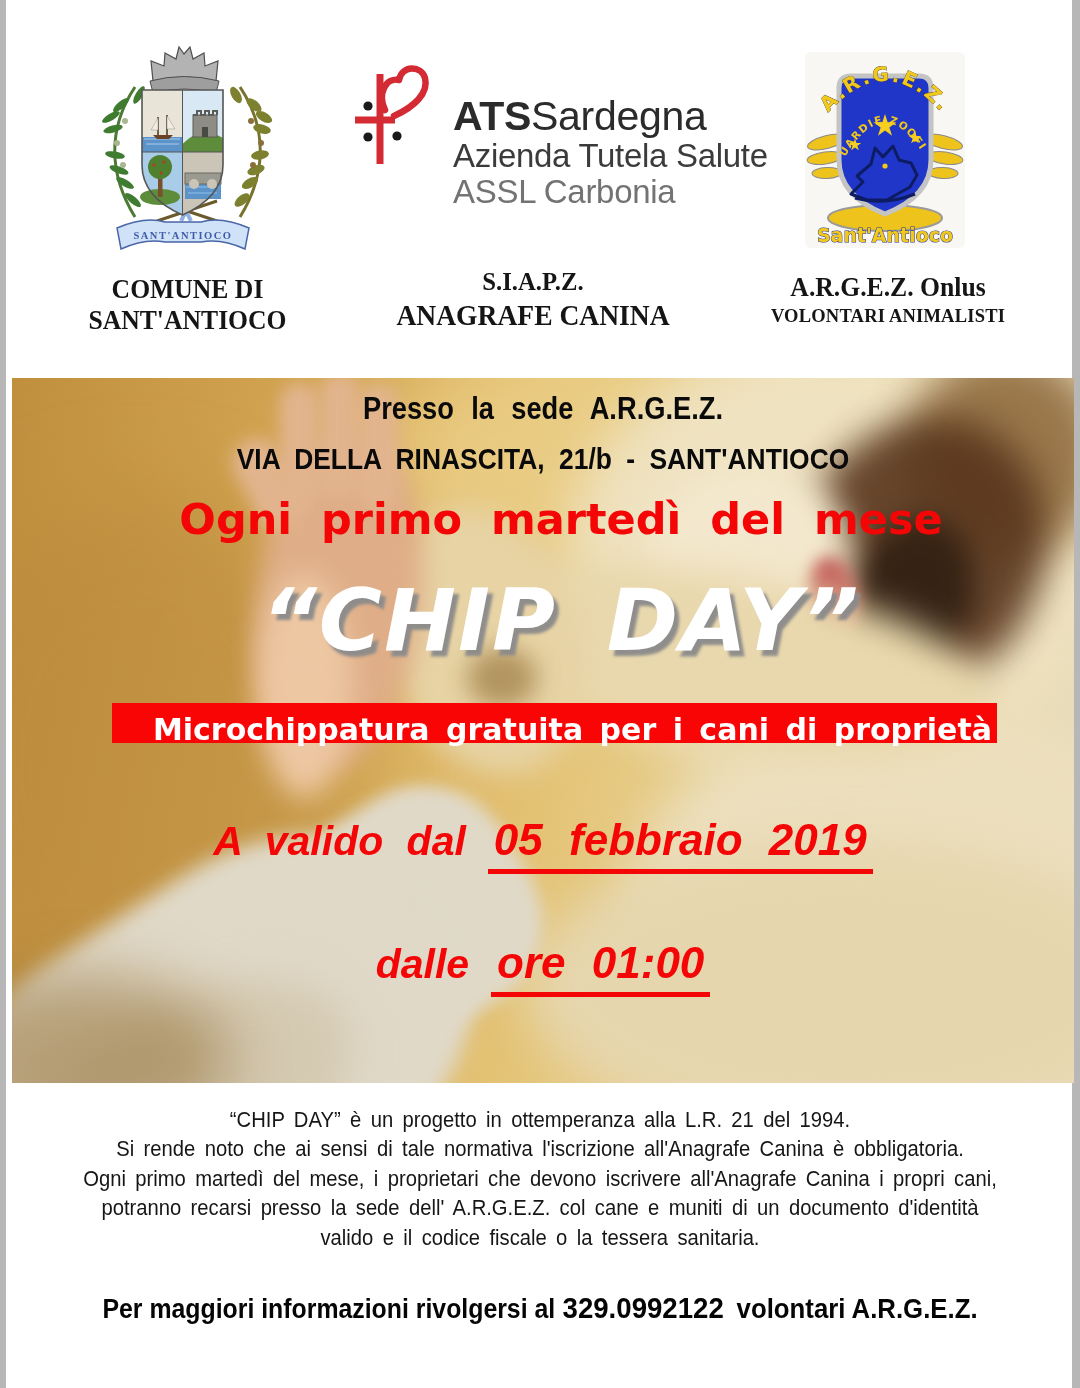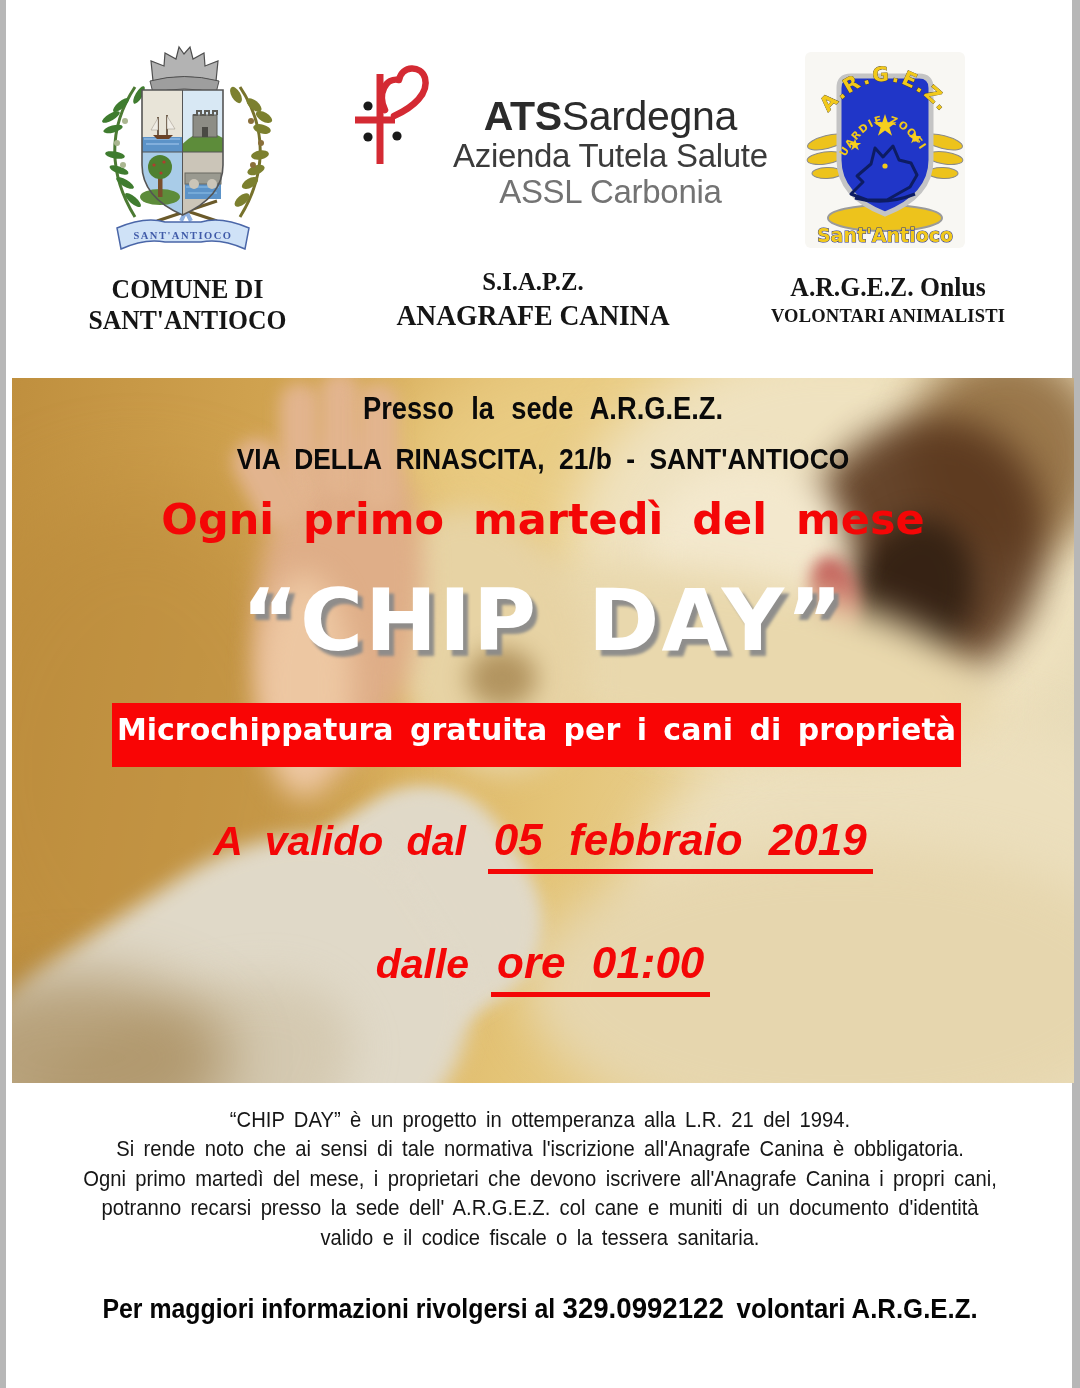--- a/index.html
+++ b/index.html
@@ -14,21 +14,21 @@
              font-weight:bold;color:#151515;transform:scaleX(.95);}
   .comune-name{left:35px;top:274px;width:305px;font-size:27px;line-height:31px;}
   .siapz-name{left:383px;top:266px;width:300px;}
   .siapz-name .l1{font-size:26px;line-height:32px;}
   .siapz-name .l2{font-size:29px;line-height:34px;}
   .argez-name{left:753px;top:272px;width:270px;}
   .argez-name .l1{font-size:27px;line-height:31px;}
   .argez-name .l2{font-size:19.5px;line-height:25px;letter-spacing:.2px;}
 
   .logo-svg{position:absolute;}
-  .ats-text{position:absolute;left:453px;top:94px;color:#3b3b3b;letter-spacing:-.3px;text-align:center;}
+  .ats-text{position:absolute;left:453px;top:94px;color:#3b3b3b;letter-spacing:-.3px;}
   .ats-brand{font-size:41px;line-height:44px;color:#2b2b2b;}
   .ats-brand .b{font-weight:bold;}
   .ats-sub{font-size:33px;line-height:36px;}
   .ats-div{font-size:33px;line-height:36px;color:#737373;}
 
   
   .photo{position:absolute;left:12px;top:378px;width:1062px;height:705px;overflow:hidden;
          background:linear-gradient(100deg,#bf8f3e 0%,#cfa14e 20%,#dbb260 38%,#e4c477 52%,#e9d194 66%,#ead9ad 80%,#e8dcba 95%);}
   .blob{position:absolute;border-radius:50%;}
   .b-darkleft{left:-90px;top:110px;width:430px;height:560px;background:#b9893a;opacity:.55;filter:blur(45px);}
@@ -54,25 +54,25 @@
         background-image:repeating-linear-gradient(58deg,rgba(150,140,120,.38) 0 3px,rgba(255,255,255,0) 3px 10px);}
   .cuff{left:295px;top:415px;width:225px;height:235px;border-radius:40%;filter:blur(8px);transform:rotate(-32deg);}
   .sleeve{left:-70px;top:515px;width:530px;height:340px;border-radius:35%;filter:blur(10px);transform:rotate(-33deg);}
   .sleeve-shadow{left:-50px;top:635px;width:410px;height:210px;background:#cdbfa2;opacity:.6;filter:blur(22px);transform:rotate(-30deg);}
   .ground-shadow{left:-90px;top:595px;width:310px;height:170px;background:#8f6a2e;opacity:.5;filter:blur(30px);}
 
   
   .ov{position:absolute;left:0;right:0;text-align:center;white-space:nowrap;}
   .venue1{top:13px;font-size:31px;font-weight:bold;color:#0a0a0a;word-spacing:11px;transform:scaleX(.88);}
   .venue2{top:64px;font-size:30px;font-weight:bold;color:#0a0a0a;word-spacing:8px;transform:scaleX(.88);}
-  .comic{font-family:"DejaVu Sans",sans-serif;font-weight:bold;}
+  .comic{font-family:"DejaVu Sans",sans-serif;font-weight:bold;padding-left:36px;}
   .schedule{top:116px;font-size:43px;color:#f40606;word-spacing:14px;}
   .title{top:192px;font-size:86px;color:#ffffff;letter-spacing:2px;word-spacing:18px;
-         text-shadow:5px 6px 3px rgba(138,138,138,.95);}
-  .banner{top:325px;left:100px;right:auto;width:849px;height:64px;background:#f90505;
+         text-shadow:5px 6px 3px rgba(138,138,138,.95);font-style:italic;}
+  .banner{top:325px;left:100px;right:auto;width:849px;height:40px;background:#f90505;
           color:#fff;font-size:30px;line-height:54px;word-spacing:6px;}
   .redline{color:#f40606;font-style:italic;font-weight:bold;}
   .start-line{top:437px;}
   .time-line{top:560px;}
   .redline .pre{font-size:41px;word-spacing:12px;}
   .redline .big{font-size:44px;word-spacing:14px;margin-left:22px;display:inline-block;
                 border-bottom:5px solid currentColor;padding:0 6px 4px 6px;}
 
   
   .info{position:absolute;left:0;right:0;top:1106px;text-align:center;color:#161616;

